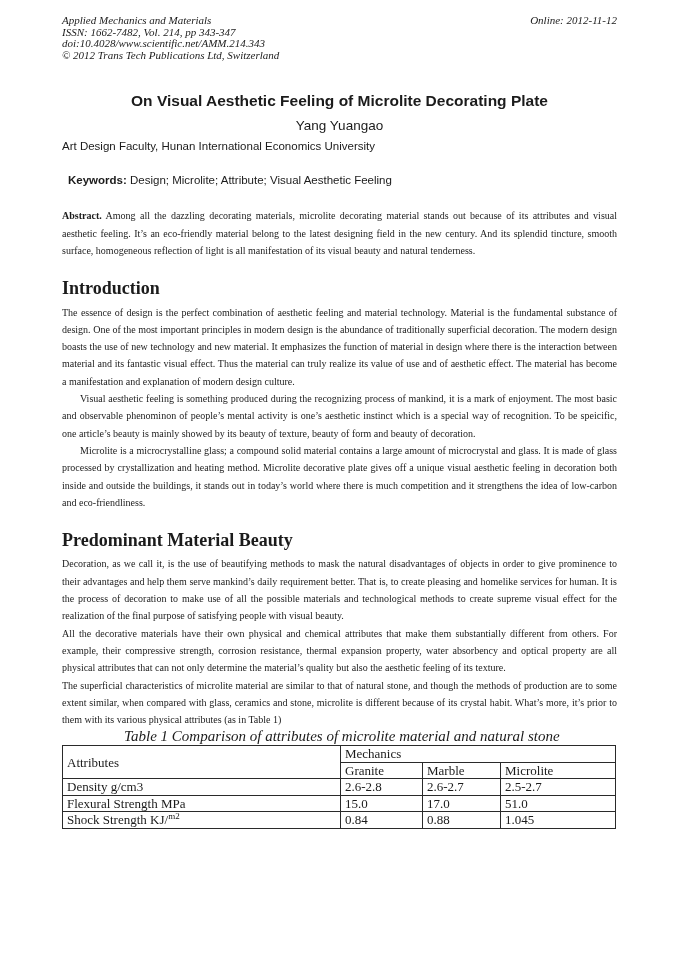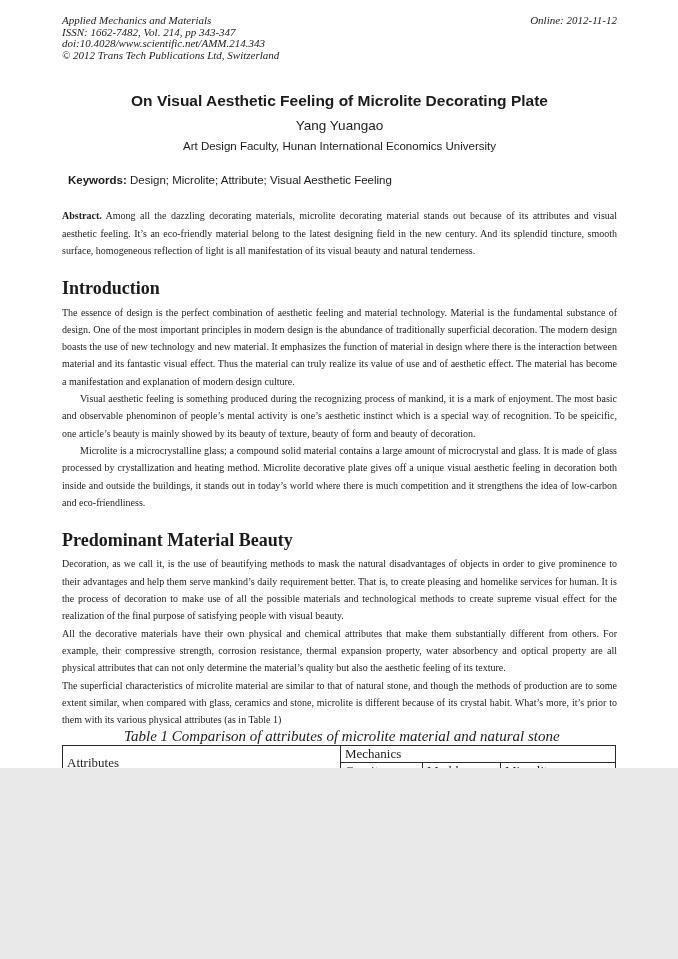--- a/index.html
+++ b/index.html
@@ -1,18 +1,18 @@
 <!DOCTYPE html>
 <html><head>
 <meta charset="utf-8">
 <style>
   html,body{margin:0;padding:0;background:#e9e9e9;}
   .page{
     position:relative;
-    width:678px;height:768px;
+    width:678px;height:959px;
     margin:0 auto;
     background:#ffffff;
     color:#1b1b1b;
     font-family:"Liberation Serif","DejaVu Serif",serif;
     box-sizing:border-box;
     padding:15px 61px 0 62px;
     overflow:hidden;
   }
   
   .pub-header{
@@ -28,21 +28,21 @@
     font-weight:bold;font-size:15.5px;line-height:18px;
     text-align:center;
     margin:31px 0 0 0;
   }
   .author{
     font-family:"Liberation Sans","DejaVu Sans",sans-serif;
     font-size:13.5px;text-align:center;margin-top:8px;
   }
   .affiliation{
     font-family:"Liberation Sans","DejaVu Sans",sans-serif;
-    font-size:11.5px;text-align:center;margin-top:7px;
+    font-size:11.5px;margin-top:7px;
   }
   
   .keywords{
     font-family:"Liberation Sans","DejaVu Sans",sans-serif;
     font-size:11.5px;line-height:14px;
     margin-top:21px;
   }
   .keywords .kw-label{font-weight:bold;padding-left:6px;}
   
   .body-text p, .abstract{

